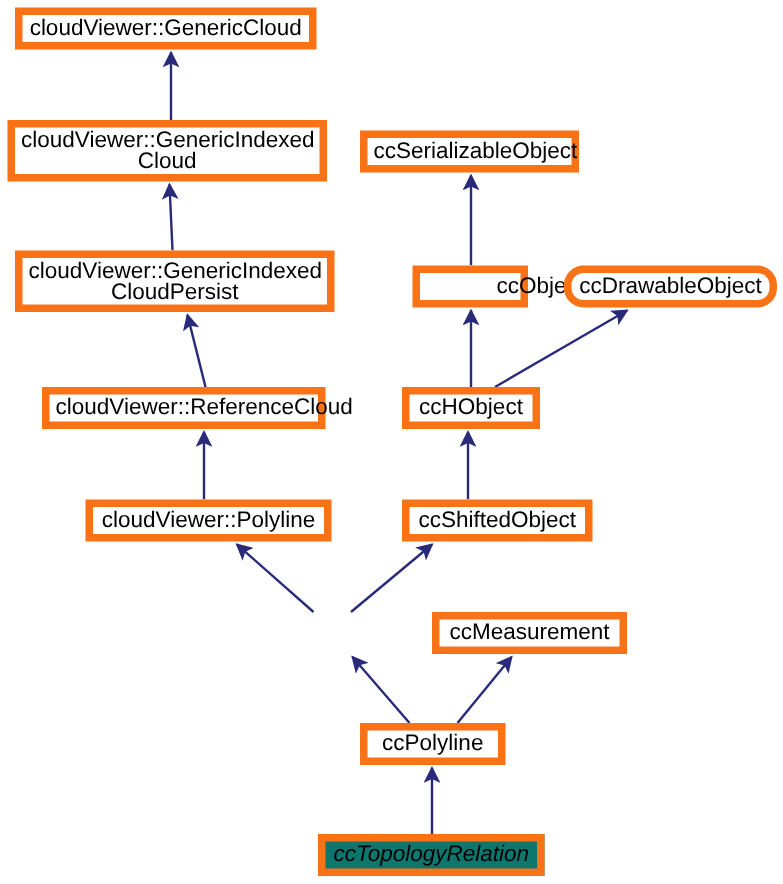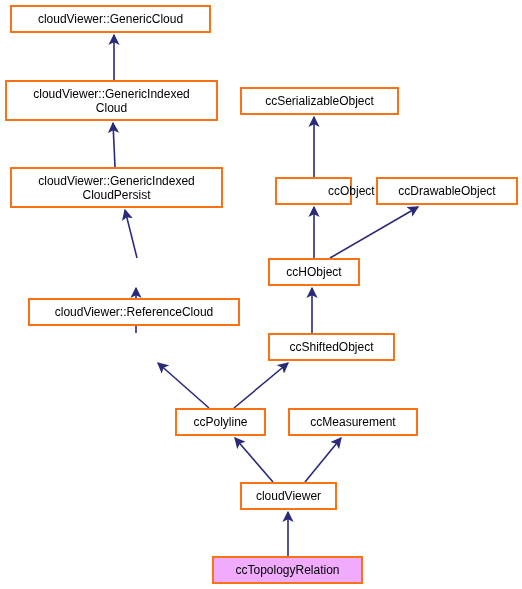--- a/index.html
+++ b/index.html
@@ -13,35 +13,36 @@
   }
   #edges{
     position:absolute;
     left:0;top:0;
     width:522px;height:589px;
     pointer-events:none;
   }
   .node{
     position:absolute;
     box-sizing:border-box;
-    border:2px solid #f97316;
+    border:5px solid #f97316;
     background:#ffffff;
     display:flex;
     align-items:center;
     justify-content:center;
     text-align:center;
     color:#000000;
-    font-size:12px;
+    font-size:15px;
     line-height:14px;
     letter-spacing:0px;
     white-space:pre-line;
     z-index:2;
   }
   .node.highlight{
-    background:#f0abfc;
+    background:#0f766e;
+    font-style:italic;
   }
   .node-label{
     display:block;
     width:100%;
     padding:0 4px;
     box-sizing:border-box;
   }
 </style>
 </head>
 <body>
@@ -63,25 +64,25 @@
       <line x1="312" y1="333" x2="312" y2="288" stroke="#2a2a7a" stroke-width="1.6" marker-end="url(#arrowhead)"></line>
       <line x1="209" y1="408" x2="158" y2="363" stroke="#2a2a7a" stroke-width="1.6" marker-end="url(#arrowhead)"></line>
       <line x1="234" y1="408" x2="288" y2="363" stroke="#2a2a7a" stroke-width="1.6" marker-end="url(#arrowhead)"></line>
       <line x1="273" y1="482" x2="235" y2="438" stroke="#2a2a7a" stroke-width="1.6" marker-end="url(#arrowhead)"></line>
       <line x1="305" y1="482" x2="341" y2="438" stroke="#2a2a7a" stroke-width="1.6" marker-end="url(#arrowhead)"></line>
       <line x1="288" y1="556" x2="288" y2="512" stroke="#2a2a7a" stroke-width="1.6" marker-end="url(#arrowhead)"></line>
     </svg>
 <div class="node" style="left: 10px; top: 5px; width: 201px; height: 28px;"><span class="node-label">cloudViewer::GenericCloud</span></div>
     <div class="node" style="left: 5px; top: 80px; width: 213px; height: 41px;"><span class="node-label">cloudViewer::GenericIndexed
 Cloud</span></div>
-    <div class="node" style="left: 240px; top: 87px; width: 159px; height: 28px;"><span class="node-label">ccSerializableObject</span></div>
+    <div class="node" style="left: 240px; top: 87px; width: 146px; height: 28px;"><span class="node-label">ccSerializableObject</span></div>
     <div class="node" style="left: 10px; top: 167px; width: 213px; height: 41px;"><span class="node-label">cloudViewer::GenericIndexed
 CloudPersist</span></div>
     <div class="node" style="left: 275px; top: 177px; width: 77px; height: 28px; padding-left: 47px;"><span class="node-label">ccObject</span></div>
-    <div class="node" style="left: 376px; top: 177px; width: 142px; height: 28px;"><span class="node-label">ccDrawableObject</span></div>
-    <div class="node" style="left: 28px; top: 258px; width: 212px; height: 28px; margin-top: 40px;"><span class="node-label">cloudViewer::ReferenceCloud</span></div>
+    <div class="node" style="left: 376px; top: 177px; width: 142px; height: 28px; border-radius: 13px;"><span class="node-label">ccDrawableObject</span></div>
+    <div class="node" style="left: 28px; top: 258px; width: 189px; height: 28px;"><span class="node-label">cloudViewer::ReferenceCloud</span></div>
     <div class="node" style="left: 268px; top: 258px; width: 92px; height: 28px; text-align: center;"><span class="node-label">ccHObject</span></div>
+    <div class="node" style="left: 57px; top: 333px; width: 164px; height: 28px;"><span class="node-label">cloudViewer::Polyline</span></div>
     <div class="node" style="left: 248px; top: 333px; width: 127px; height: 28px; margin-left: 20px;"><span class="node-label">ccShiftedObject</span></div>
-    <div class="node" style="left: 175px; top: 408px; width: 91px; height: 28px;"><span class="node-label">ccPolyline</span></div>
     <div class="node" style="left: 288px; top: 408px; width: 130px; height: 28px;"><span class="node-label">ccMeasurement</span></div>
-    <div class="node" style="left: 240px; top: 482px; width: 97px; height: 28px;"><span class="node-label">cloudViewer</span></div>
+    <div class="node" style="left: 240px; top: 482px; width: 97px; height: 28px;"><span class="node-label">ccPolyline</span></div>
     <div class="node highlight" style="left: 212px; top: 556px; width: 151px; height: 28px;"><span class="node-label">ccTopologyRelation</span></div>
   </div>
 
 </body></html>

